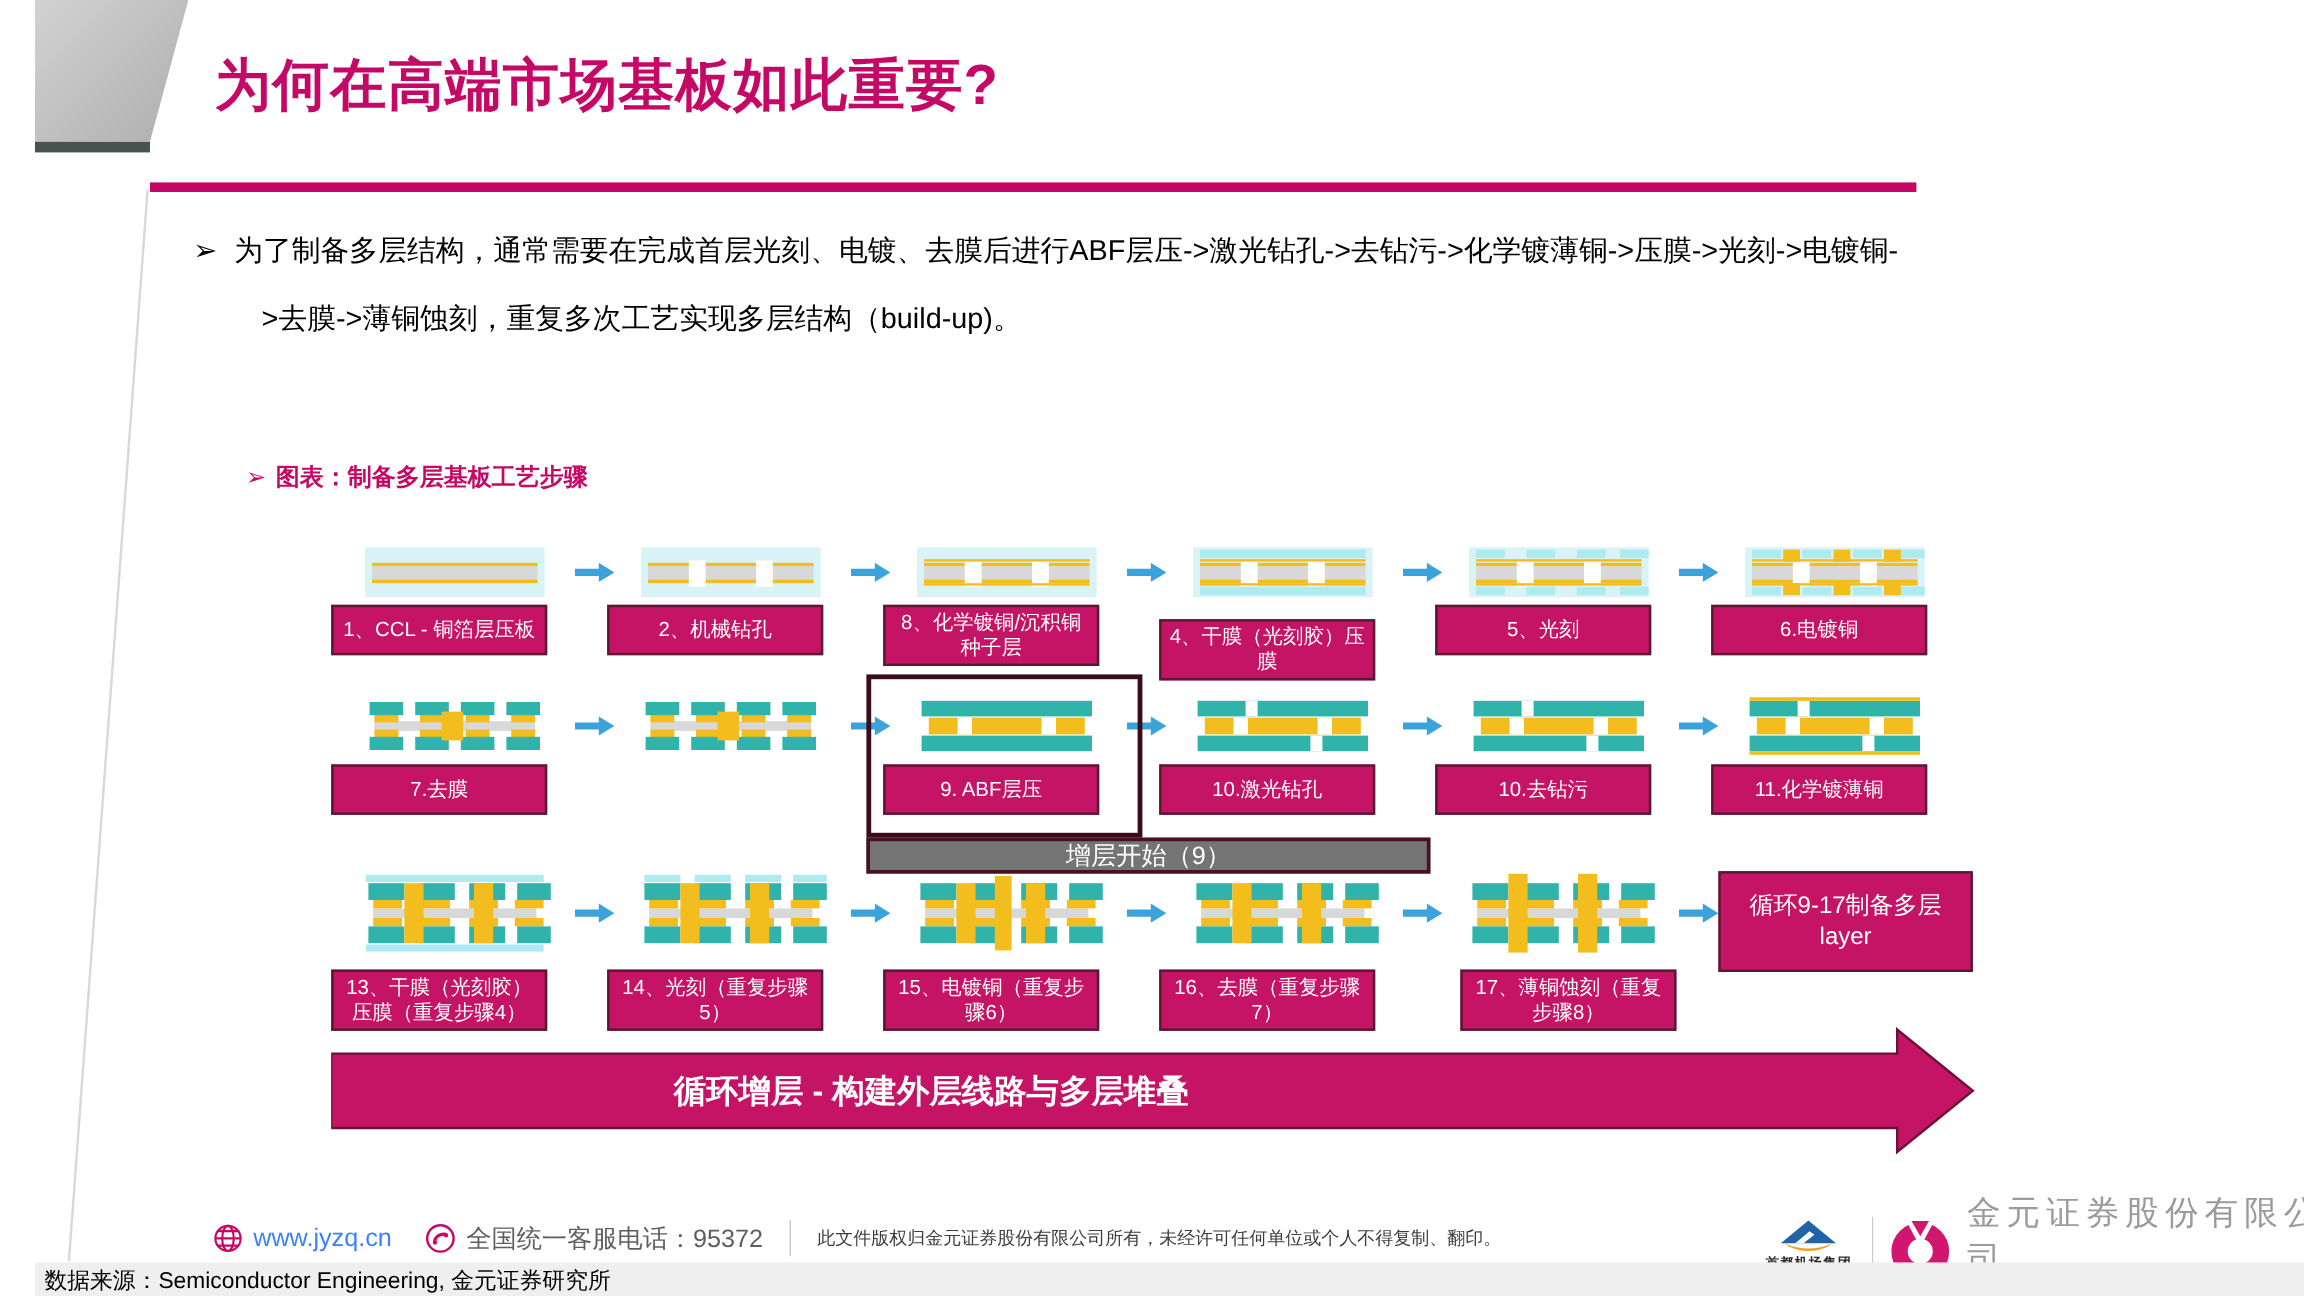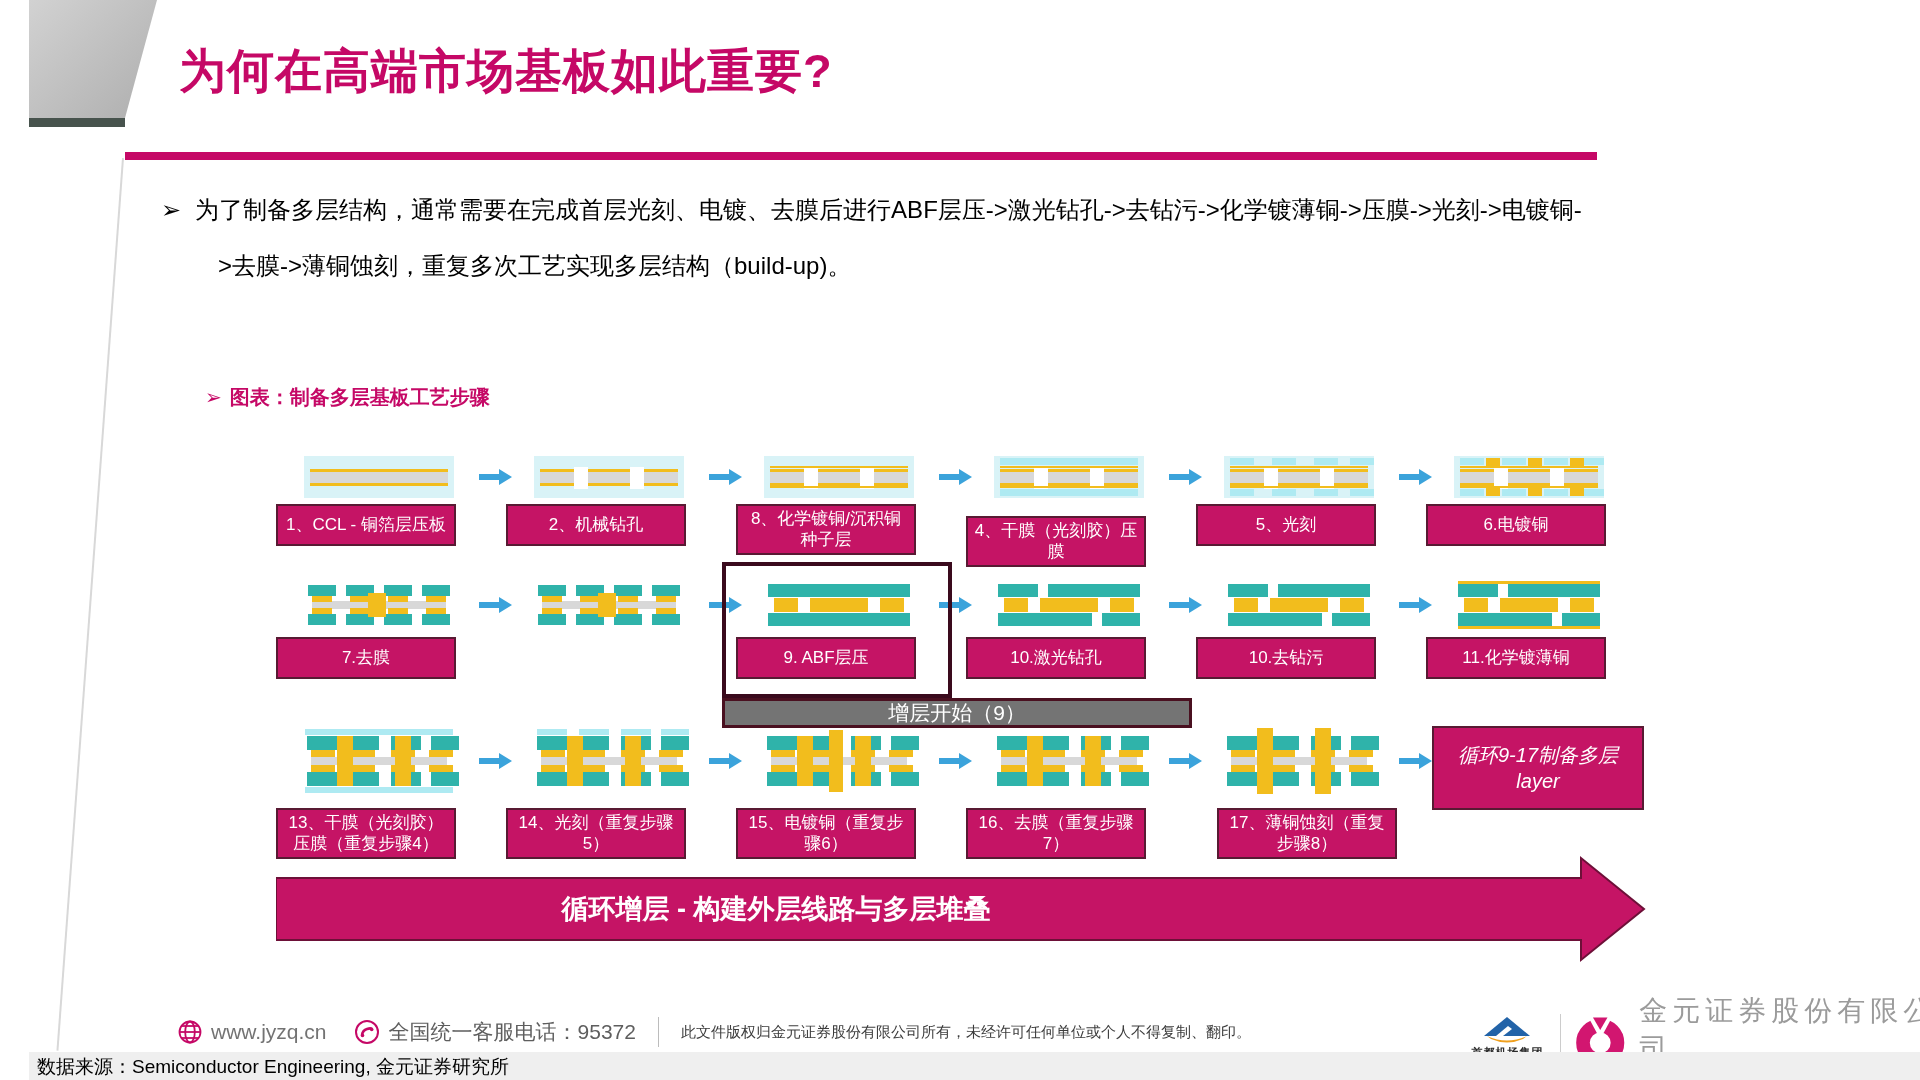--- a/index.html
+++ b/index.html
@@ -23,33 +23,33 @@
   .chart-label{position:absolute;left:176px;top:384px;font-size:20px;font-weight:bold;color:#C50866;}
   .chart-label .bullet{margin-right:8px;}
   
   #flow{position:absolute;left:247px;top:440px;width:1372px;height:565px;}
   .step-img{position:absolute;z-index:2;line-height:0;}
   .step-label{position:absolute;width:180px;min-height:42px;background:#C51465;border:2px solid #581A33;
      color:#fff;display:flex;align-items:center;justify-content:center;text-align:center;
      font-size:17px;line-height:1.25;padding:2px 6px;box-sizing:border-box;z-index:4;}
   .cycle-box{position:absolute;width:212px;height:84px;background:#C51465;border:2px solid #581A33;
      color:#fff;display:flex;align-items:center;justify-content:center;text-align:center;
-     font-size:20px;line-height:1.3;padding:4px 10px;box-sizing:border-box;z-index:4;font-style:italic;}
+     font-size:20px;line-height:1.3;padding:4px 10px;box-sizing:border-box;z-index:4;}
   .flow-arrow{position:absolute;width:34px;height:20px;z-index:3;line-height:0;}
   .highlight-box{position:absolute;left:446px;top:122px;width:230px;height:136px;
      border:4px solid #3a0a1d;box-sizing:border-box;background:transparent;z-index:7;}
   .gray-bar{position:absolute;left:446px;top:258px;width:470px;height:30px;background:#747474;
      border:3px solid #4a1020;box-sizing:border-box;color:#fff;font-size:21px;
      display:flex;align-items:center;justify-content:center;z-index:6;}
   .big-arrow-svg{position:absolute;left:0;top:410px;z-index:2;}
   .big-arrow-text{position:absolute;left:0;top:447px;width:1000px;height:44px;text-align:center;
      font-size:27px;font-weight:bold;color:#fff;z-index:3;line-height:44px;}
   
   .footer-left{position:absolute;left:148px;top:1012px;height:40px;display:flex;align-items:center;}
-  .footer-left .site,.footer-left .hotline{font-size:21px;color:#737373;margin-left:8px;}
+  .footer-left .site,.footer-left .hotline{font-size:21px;color:#3b82f6;margin-left:8px;}
   .footer-left .hotline{color:#5e5e5e;}
   .v-div{width:1px;height:30px;background:#bcbcbc;margin:0 22px;}
   .disclaimer{font-size:15px;color:#3c3c3c;}
   .icon-gap{width:26px;}
   .footer-right{position:absolute;left:1438px;top:992px;display:flex;align-items:center;gap:12px;}
   .airport-block{display:flex;flex-direction:column;align-items:center;width:86px;}
   .airport-name{font-size:11px;font-weight:bold;color:#2a2a2a;letter-spacing:1px;margin-top:2px;}
   .airport-sub{font-size:6.5px;color:#8a8a8a;}
   .logo-div{width:1px;height:54px;background:#cccccc;}
   .company-block{display:flex;flex-direction:column;justify-content:center;}

